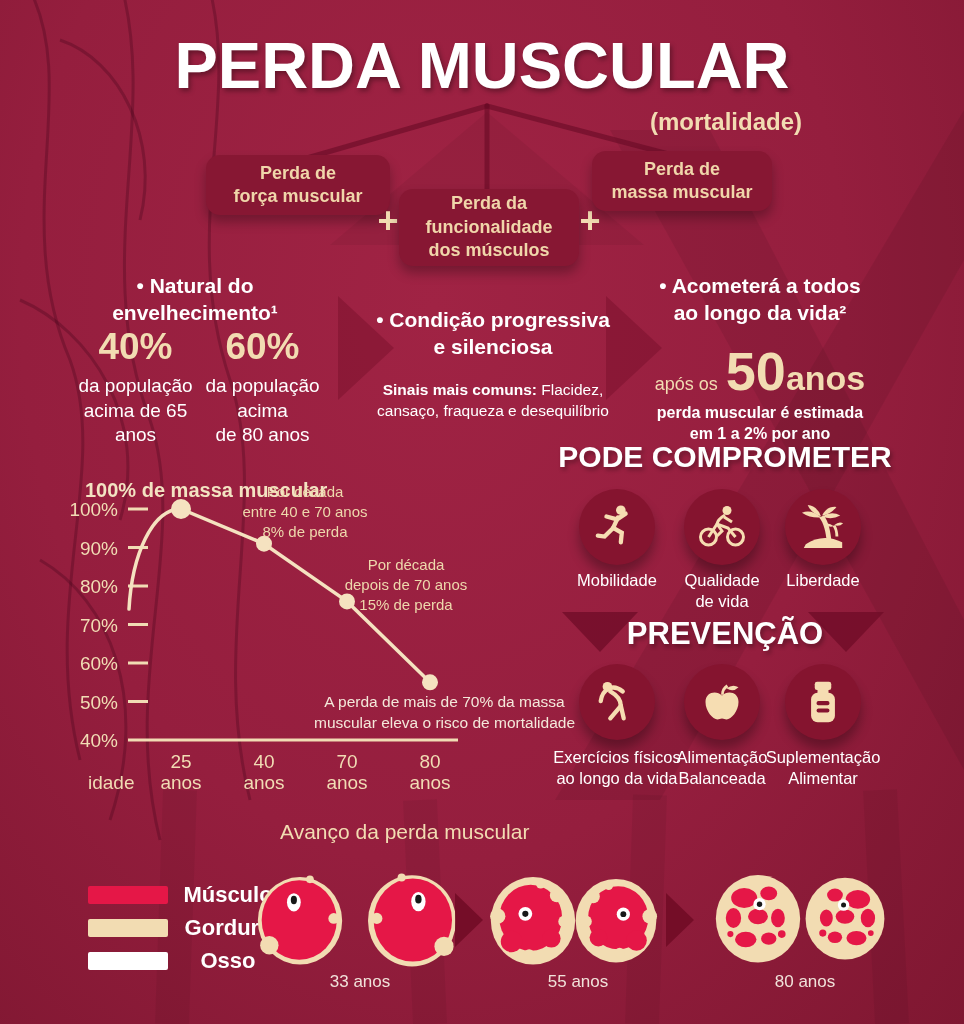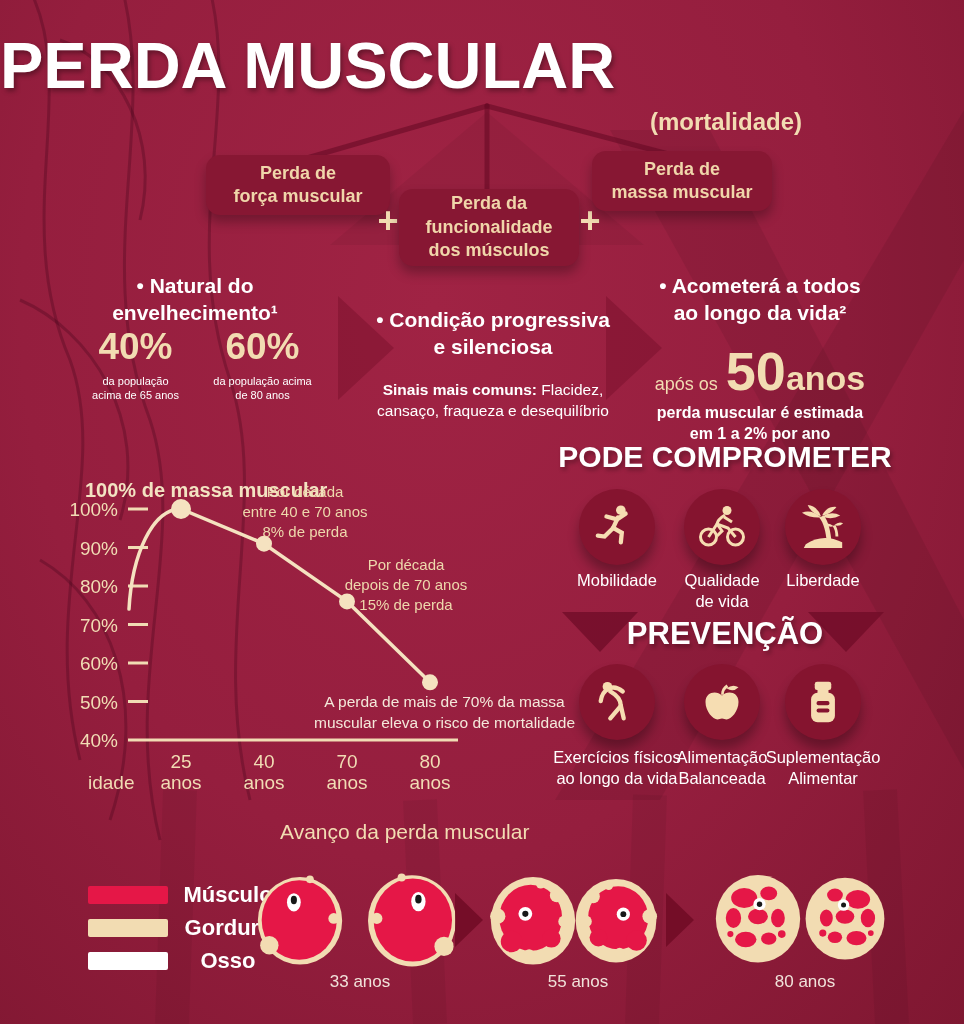--- a/index.html
+++ b/index.html
@@ -6,37 +6,37 @@
   .canvas{
     position:relative;width:964px;height:1024px;overflow:hidden;
     font-family:"Liberation Sans",sans-serif;
     background:radial-gradient(ellipse at 45% 30%, #a02344 0%, #951e3e 55%, #7f1731 100%);
   }
   .abs{position:absolute;}
   .pre{white-space:pre-line;}
   .c{text-align:center;}
   .bold{font-weight:bold;}
 
-  .main-title{left:0;top:28px;width:964px;text-align:left;color:#fff;
+  .main-title{left:0;top:28px;width:964px;text-align:center;color:#fff;
     font-size:65px;font-weight:bold;letter-spacing:0px;
     text-shadow:2px 3px 5px rgba(0,0,0,.35);}
   .subtitle{left:560px;top:108px;width:242px;text-align:right;color:#f2dcb2;
     font-size:24px;font-weight:bold;}
 
   .tri-box{background:#871733;border-radius:14px;color:#f0d6aa;font-weight:bold;
     font-size:18px;line-height:1.3;display:flex;align-items:center;justify-content:center;
     text-align:center;box-shadow:0 7px 12px rgba(0,0,0,.28);}
   .plus{width:34px;text-align:center;color:#f2dcb2;font-size:36px;font-weight:bold;}
 
   .col-chevron{width:0;height:0;border-top:52px solid transparent;
     border-bottom:52px solid transparent;border-left:56px solid rgba(110,10,38,.38);}
 
   .bullet{font-size:21px;font-weight:bold;color:#fff;line-height:1.3;}
   .stat-val{font-size:37px;font-weight:bold;color:#f2dcb2;}
-  .stat-cap{font-size:11px;color:#fff;line-height:1.3;margin-top:6px;}
+  .stat-cap{font-size:19px;color:#fff;line-height:1.3;margin-top:6px;}
   .signals{font-size:15.5px;color:#fff;line-height:1.35;margin-top:19px;}
   .after-label{font-size:18px;color:#f2dcb2;margin-right:8px;}
   .age-big{font-size:54px;font-weight:bold;color:#f2dcb2;line-height:.9;}
   .age-unit{font-size:34px;font-weight:bold;color:#f2dcb2;}
   .age-note{font-size:16px;font-weight:bold;color:#fff;line-height:1.35;margin-top:4px;}
 
   .chart-title{font-size:20px;font-weight:bold;color:#f3e3c2;margin-top:23px;}
   .annot{font-size:15px;color:#eed8ac;line-height:1.32;}
   .annot3{font-size:15.5px;color:#f4e8da;line-height:1.35;}
   .ytick{fill:#f1dcb4;font-size:19px;}

